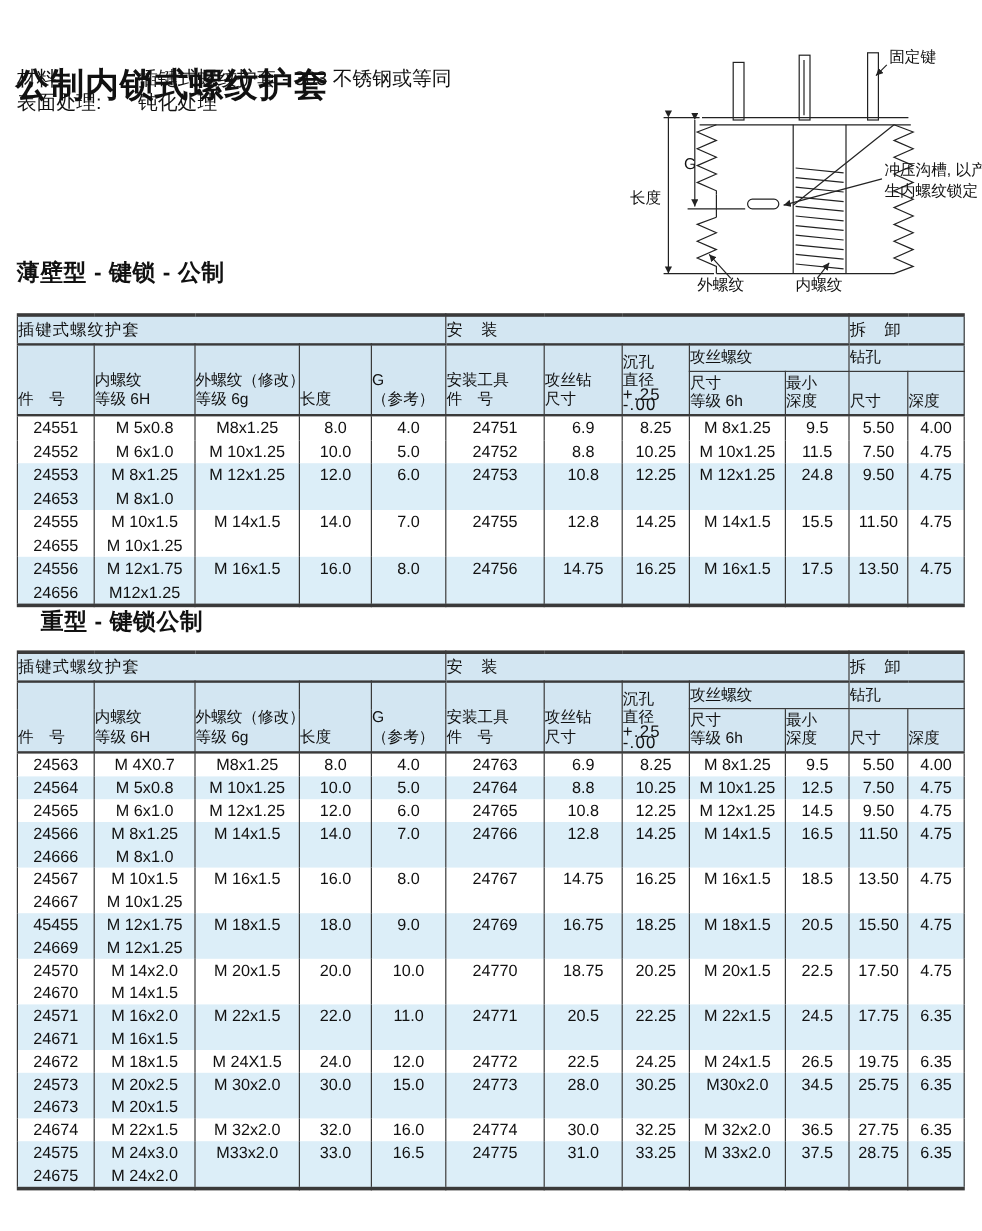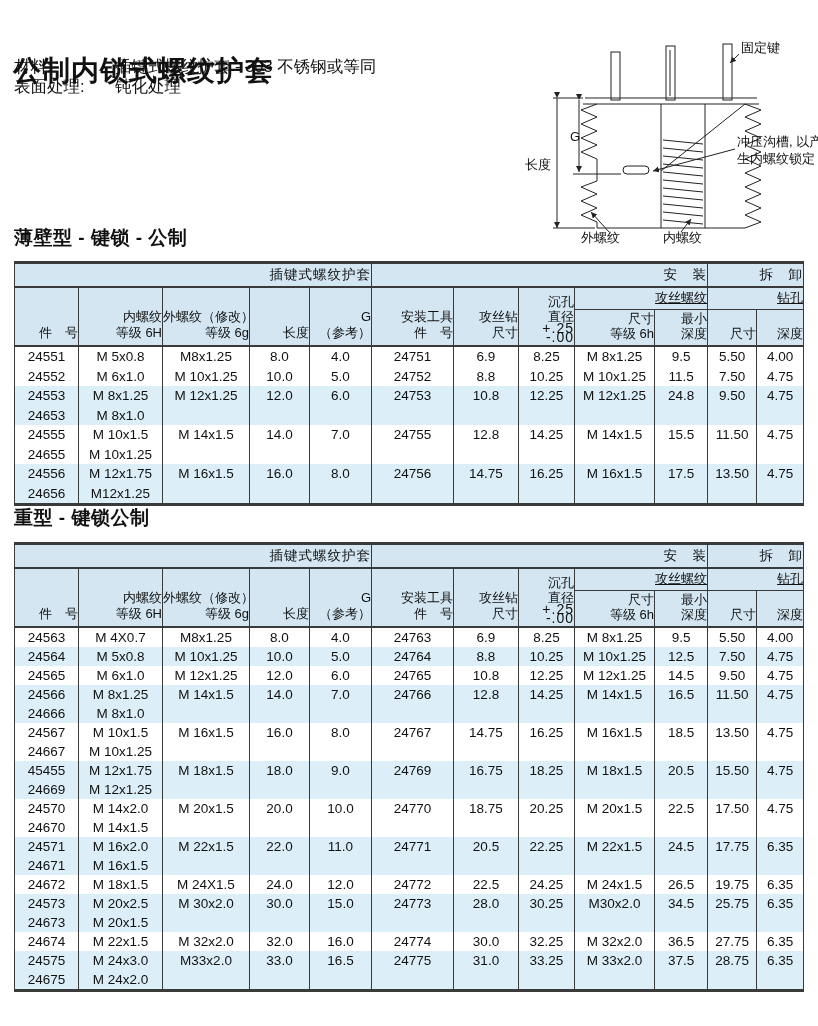--- a/index.html
+++ b/index.html
@@ -19,45 +19,45 @@
     font-size:28px;font-weight:700;letter-spacing:1px;margin-top:48px;
   }
   
   .info{position:absolute;left:14px;top:57px;width:512px;font-size:16.5px;line-height:19.5px;}
   .info-row{display:flex;}
   .info-label{flex:0 0 101px;}
   .info-value{flex:1;white-space:nowrap;}
   .info-flush{white-space:nowrap;}
   
   .section-title{position:absolute;left:14px;font-size:19px;font-weight:700;letter-spacing:0.5px;}
-  #section1{top:225px;}
-  #section2{top:505px;}
+  #section1{top:214px;}
+  #section2{top:505px;margin-left:20px;}
   
   table.tbl{
     position:absolute;left:14px;width:790px;table-layout:fixed;
     border-collapse:collapse;font-size:13.5px;
     border:1px solid var(--border);
     border-top:3px solid var(--border);
     border-bottom:3px solid var(--border);
   }
   #table1{top:261px;}
   #table2{top:542px;}
   .tbl th,.tbl td{padding:0;border-left:1px solid var(--border);border-right:1px solid var(--border);}
   .tbl thead{border-bottom:2px solid var(--border);}
   .tbl thead th{
-    background:var(--header-bg);font-weight:400;text-align:right;
+    background:var(--header-bg);font-weight:400;text-align:left;
     vertical-align:bottom;font-size:13px;
   }
   .tbl th.grp{
     border-bottom:2px solid var(--border);
     padding:2px 0 2px 0;font-size:13.5px;letter-spacing:1px;
   }
   .tbl th.band{
     vertical-align:top;border-bottom:1px solid var(--border);
-    padding:1px 0 2px 0;height:17px;text-decoration:underline;
+    padding:1px 0 2px 0;height:17px;
   }
   .tbl th.tall{padding:2px 0 4px 0;}
   .tbl th.tall div{line-height:16px;white-space:nowrap;}
   .tbl th.sub{padding:0 0 4px 0;height:31px;}
   .tbl th.sub div{line-height:15px;white-space:nowrap;}
   .tbl th.cbore div.ln{line-height:15px;}
   .tbl th.cbore div.tol{font-size:14px;line-height:8.5px;letter-spacing:1px;}
   .tbl tbody td{
     text-align:center;vertical-align:top;line-height:19.5px;
     border-top:none;border-bottom:none;white-space:nowrap;

